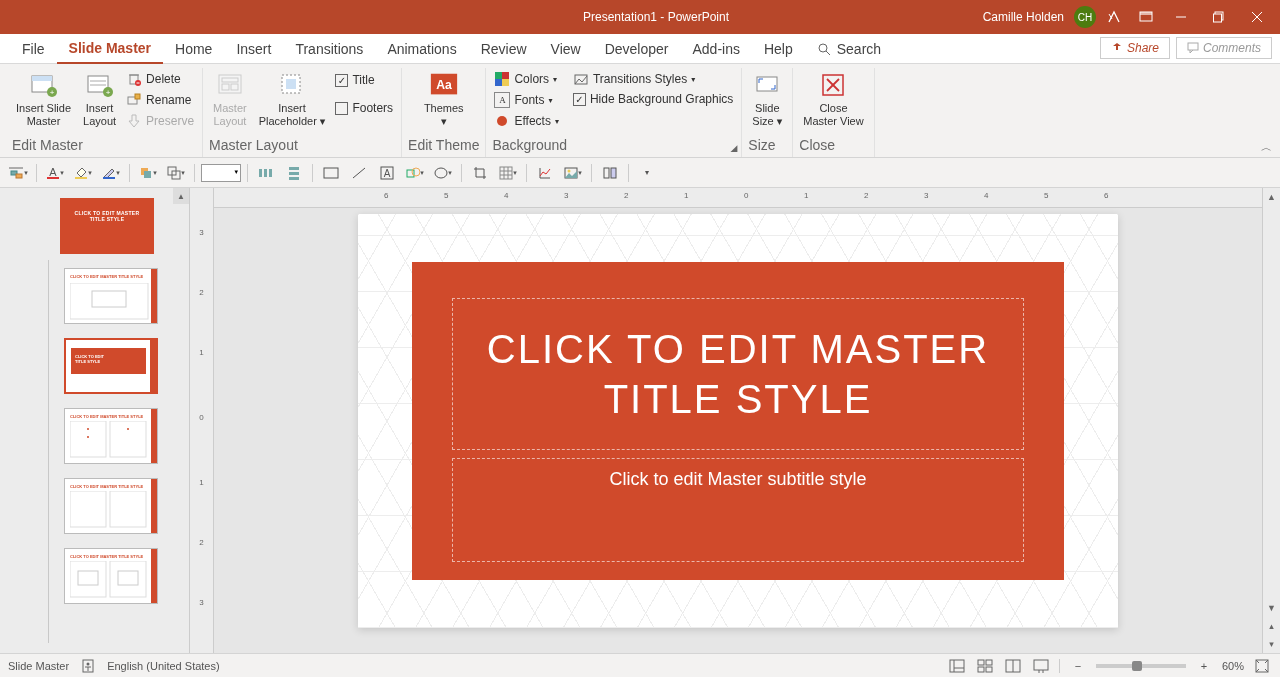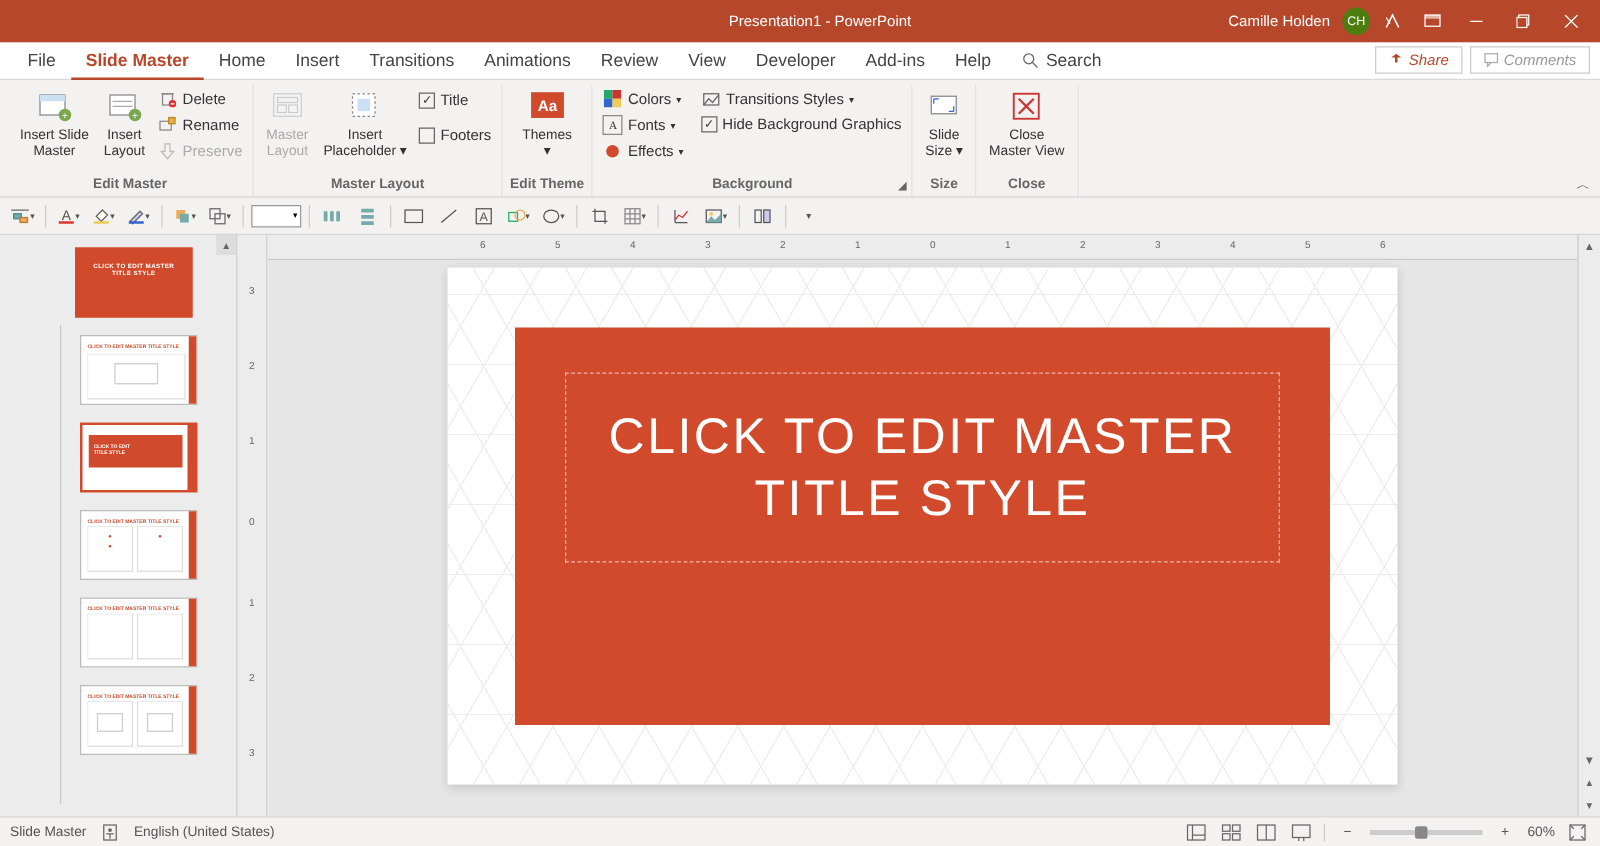--- a/index.html
+++ b/index.html
@@ -9,33 +9,33 @@
 .titlebar { height: 34px; background: #b7472a; display: flex; align-items: center; color: #fff; font-size: 12px; position: relative; }
 .titlebar .center { position: absolute; left: 50%; transform: translateX(-50%); display: flex; align-items: center; margin-left: 16px; }
 .titlebar .right { position: absolute; right: 0; display: flex; align-items: center; gap: 4px; padding-right: 6px; }
 .titlebar .right .user { margin-right: 6px; }
 .avatar { width: 22px; height: 22px; border-radius: 50%; background: #4d7c0f; display: flex; align-items: center; justify-content: center; font-size: 10px; color: #fff; }
 .win-btn { width: 34px; height: 28px; display: flex; align-items: center; justify-content: center; color: #fff; cursor: pointer; }
 .win-btn svg, .win-btn .glyph { width: 12px; height: 12px; }
 .titlebar .icon-btn { width: 28px; height: 28px; display: flex; align-items: center; justify-content: center; cursor: pointer; }
 
 
-.ribbon-tabs { height: 30px; background: #fff; display: flex; align-items: flex-start; border-bottom: 1px solid #d9d9d9; padding-left: 10px; position: relative; }
+.ribbon-tabs { height: 30px; background: #fff; display: flex; align-items: center; border-bottom: 1px solid #d9d9d9; padding-left: 10px; position: relative; }
 .ribbon-tabs .tab { padding: 6px 12px; font-size: 14px; color: #444; cursor: pointer; }
 .ribbon-tabs .tab.active { color: #b7472a; font-weight: 600; border-bottom: 3px solid #b7472a; margin-bottom: -1px; }
 .ribbon-right { position: absolute; right: 8px; top: 3px; display: flex; gap: 6px; }
 .ribbon-right .pill { border: 1px solid #ccc; padding: 2px 10px; font-size: 12px; color: #b7472a; display: flex; align-items: center; gap: 4px; height: 22px; cursor: pointer; font-style: italic; }
 .ribbon-right .pill.muted { color: #999; }
 
 
 .ribbon { height: 94px; background: #f3f2f1; border-bottom: 1px solid #d4d4d4; display: flex; padding: 4px 6px 0 6px; position: relative; }
 .ribbon-group { display: flex; flex-direction: column; align-items: center; padding: 0 6px; border-right: 1px solid #e1e1e1; position: relative; }
 .ribbon-group:last-child { border-right: none; }
 .group-content { display: flex; align-items: flex-start; flex: 1; gap: 4px; }
-.group-label { font-size: 11px; color: #666; padding: 2px 0 4px 0; text-align: center; width: 100%; font-weight: bold; }
+.group-label { font-size: 14px; color: #666; padding: 2px 0 4px 0; width: 100%; }
 .vbtn { display: flex; flex-direction: column; align-items: center; padding: 3px 4px; cursor: pointer; font-size: 11px; color: #333; gap: 3px; text-align: center; line-height: 1.15; }
 .vbtn .ic { width: 30px; height: 28px; display: flex; align-items: center; justify-content: center; }
 .vbtn.disabled { color: #aaa; }
 .stack { display: flex; flex-direction: column; gap: 3px; }
 .srow { display: flex; align-items: center; gap: 4px; font-size: 12px; color: #333; cursor: pointer; padding: 1px 2px; }
 .srow .sic { width: 16px; height: 16px; display: flex; align-items: center; justify-content: center; }
 .chk { width: 13px; height: 13px; border: 1px solid #666; display: flex; align-items: center; justify-content: center; font-size: 10px; color: #333; }
 .ribbon .dl { position: absolute; right: 4px; bottom: 4px; font-size: 9px; color: #666; cursor: pointer; }
 .ribbon-collapse { position: absolute; right: 8px; bottom: 2px; color: #666; font-size: 11px; cursor: pointer; }
 
@@ -593,20 +593,23 @@
       <div class="tick" style="left:830px">5</div>
       <div class="tick" style="left:890px">6</div>
     </div>
     <div class="slide-area">
       <div class="slide">
         <div class="pattern"></div>
         <div class="red">
           <div class="title-box">
             <div class="t">CLICK TO EDIT MASTER TITLE STYLE</div>
           </div>
+          <div class="sub-box">
+            <div class="t">Click to edit Master subtitle style</div>
+          </div>
         </div>
       </div>
     </div>
   </div>
 
   <div class="vscroll">
     <div class="arrow" style="top:0">▲</div>
     <div class="arrow bottom" style="bottom:36px">▼</div>
     <div class="arrow bottom" style="bottom:18px">▴</div>
     <div class="arrow bottom">▾</div>

